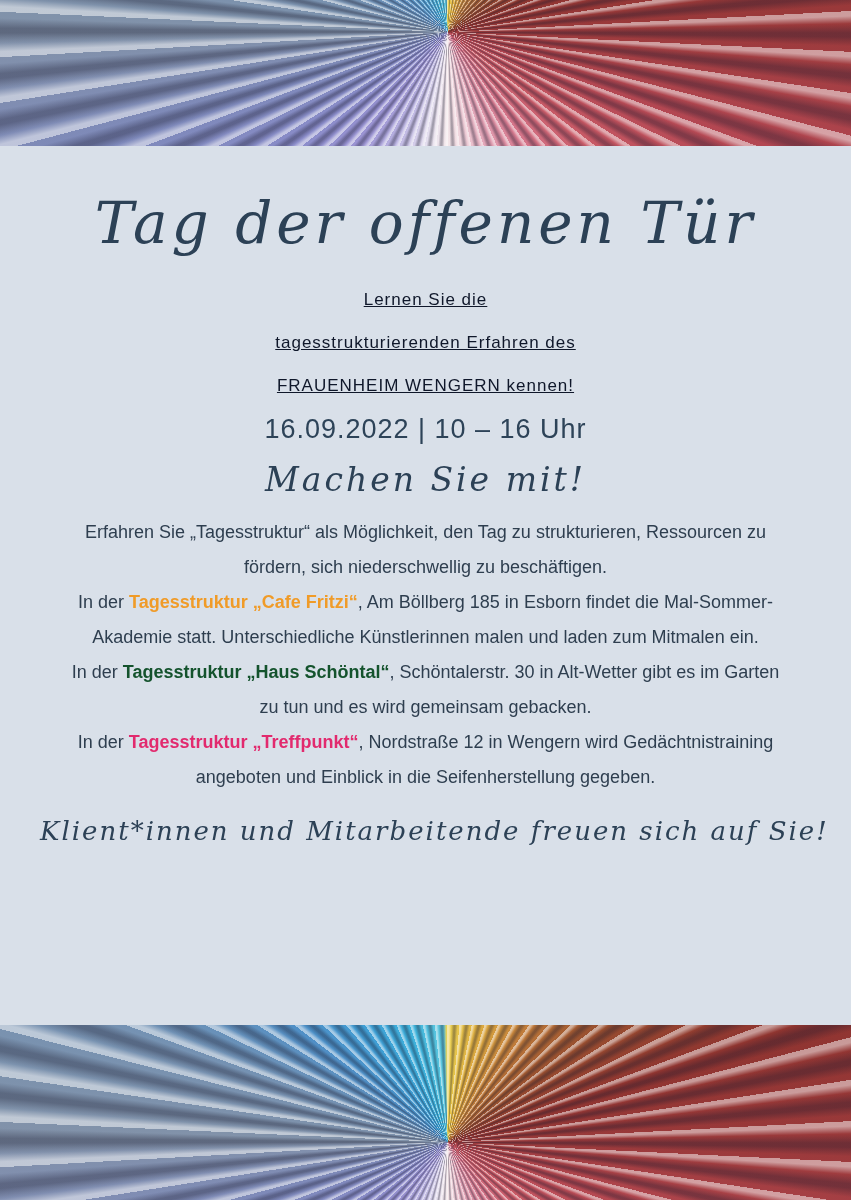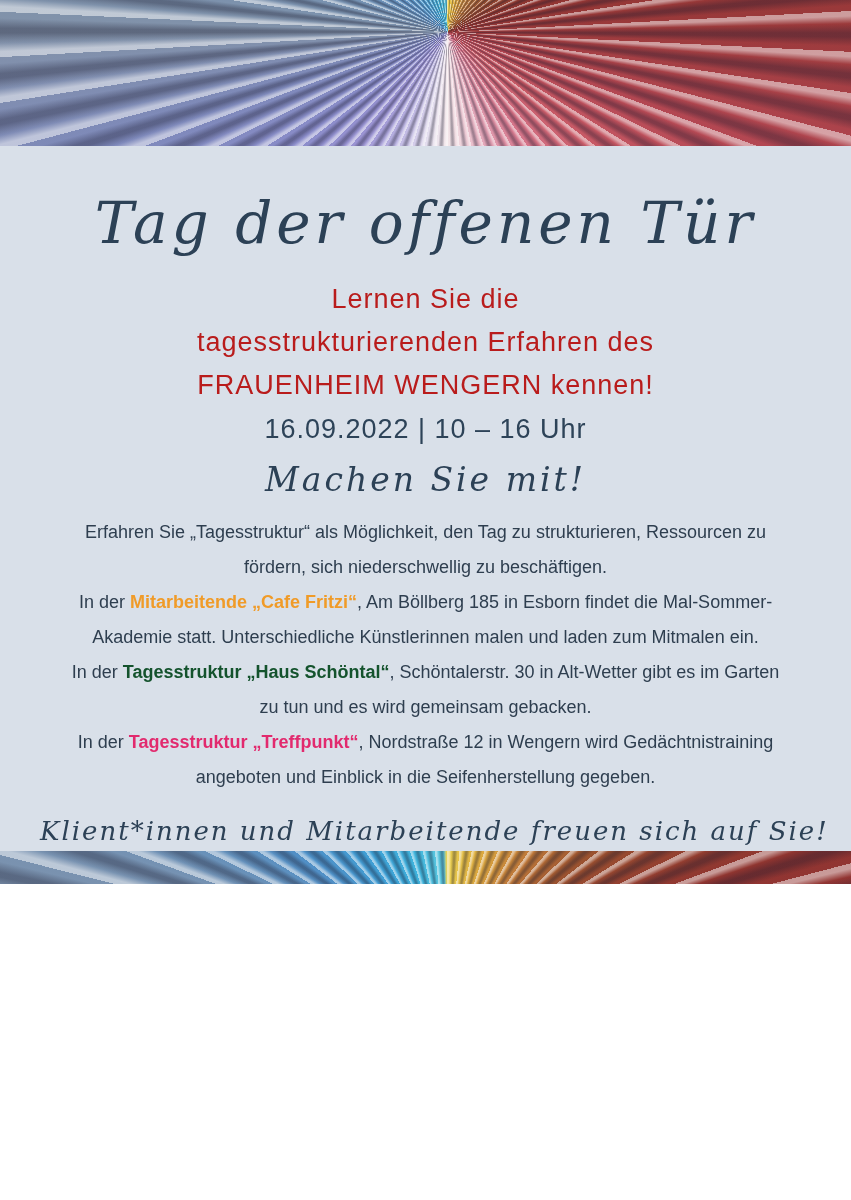--- a/index.html
+++ b/index.html
@@ -1,17 +1,17 @@
 <!DOCTYPE html>
 <html><head>
 <meta charset="utf-8">
 <style>
   html, body { margin: 0; padding: 0; background: #ffffff; }
   .poster {
-    width: 851px; height: 884px;
+    width: 851px; height: 1200px;
     display: flex; flex-direction: column;
     overflow: hidden;
     font-family: "Liberation Sans", sans-serif;
     position: relative;
   }
 
   
   .banner { width: 100%; flex: 0 0 auto; }
   .banner-top {
     height: 146px;
@@ -61,25 +61,26 @@
     color: #2c4156;
   }
   .title {
     font-size: 58px;
     line-height: 110px;
     letter-spacing: 4px;
     font-weight: 400;
     margin: 0;
   }
   .subtitle-line {
-    font-size: 27px;
+    font-size: 17px;
     line-height: 43px;
     font-weight: 300;
     letter-spacing: 1px;
-    color: #b91c1c;
+    color: #0f172a;
+    text-decoration: underline;
   }
   .date-line {
     font-size: 27px;
     line-height: 45px;
     font-weight: 300;
     letter-spacing: 1px;
     color: #2d4358;
   }
   .cta {
     font-size: 33px;
@@ -120,21 +121,21 @@
       <div class="subtitle-line">FRAUENHEIM WENGERN kennen!</div>
     </div>
 
     <div class="date-line">16.09.2022 | 10 – 16 Uhr</div>
 
     <div class="script cta">Machen Sie mit!</div>
 
     <div class="bodytext">
       <p>Erfahren Sie „Tagesstruktur“ als Möglichkeit, den Tag zu strukturieren, Ressourcen zu fördern, sich niederschwellig zu beschäftigen.</p>
 
-      <p><span>In der </span><span class="offer-name" style="color: rgb(240, 155, 40);">Mitarbeitende „Cafe Fritzi“</span><span>, Am Böllberg 185 in Esborn findet die Mal-Sommer-Akademie statt. Unterschiedliche Künstlerinnen malen und laden zum Mitmalen ein.</span></p>
+      <p><span>In der </span><span class="offer-name" style="color: rgb(240, 155, 40);">Tagesstruktur „Cafe Fritzi“</span><span>, Am Böllberg 185 in Esborn findet die Mal-Sommer-Akademie statt. Unterschiedliche Künstlerinnen malen und laden zum Mitmalen ein.</span></p>
 
       <p><span>In der </span><span class="offer-name" style="color: #14532d;">Tagesstruktur „Haus Schöntal“</span><span>, Schöntalerstr. 30 in Alt-Wetter gibt es im Garten zu tun und es wird gemeinsam gebacken.</span></p>
 
       <p><span>In der </span><span class="offer-name" style="color: rgb(226, 42, 110);">Tagesstruktur „Treffpunkt“</span><span>, Nordstraße 12 in Wengern wird Gedächtnistraining angeboten und Einblick in die Seifenherstellung gegeben.</span></p>
     </div>
 
     <div class="script outro">Klient*innen und Mitarbeitende freuen sich auf Sie!</div>
 
   </div>
 

